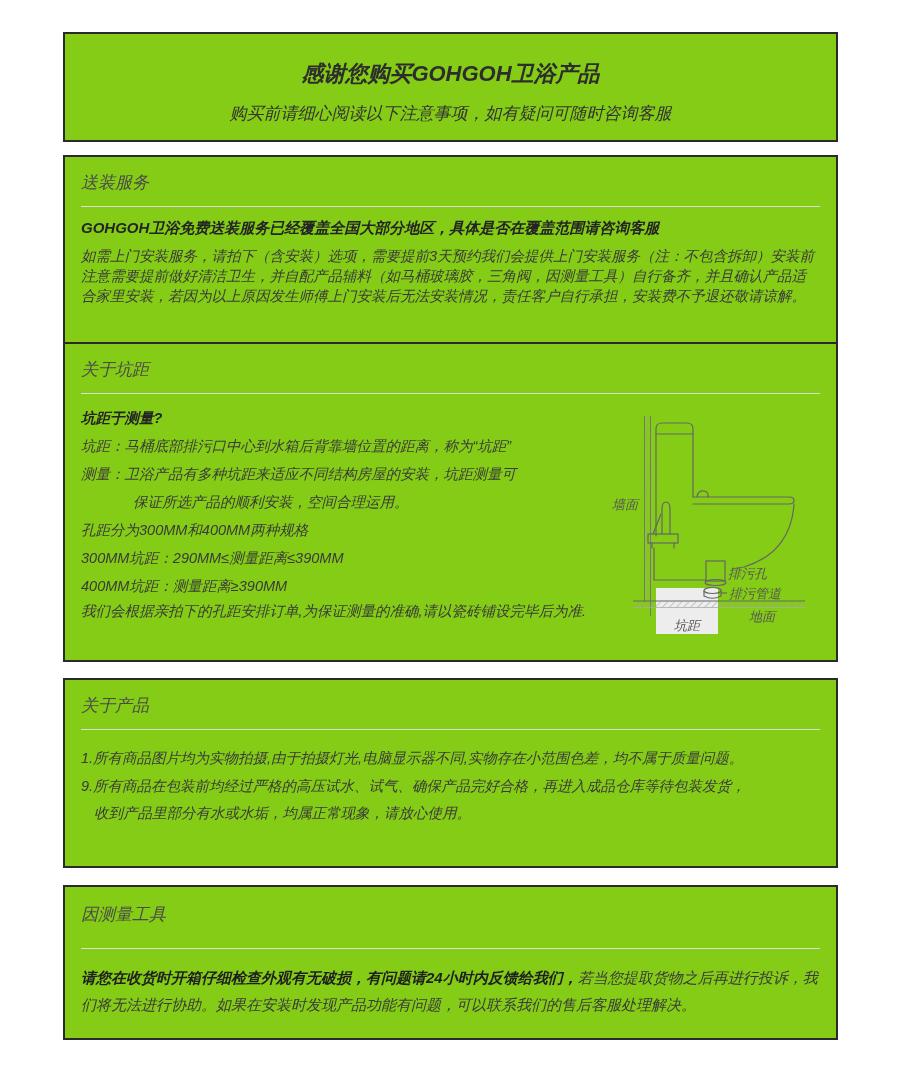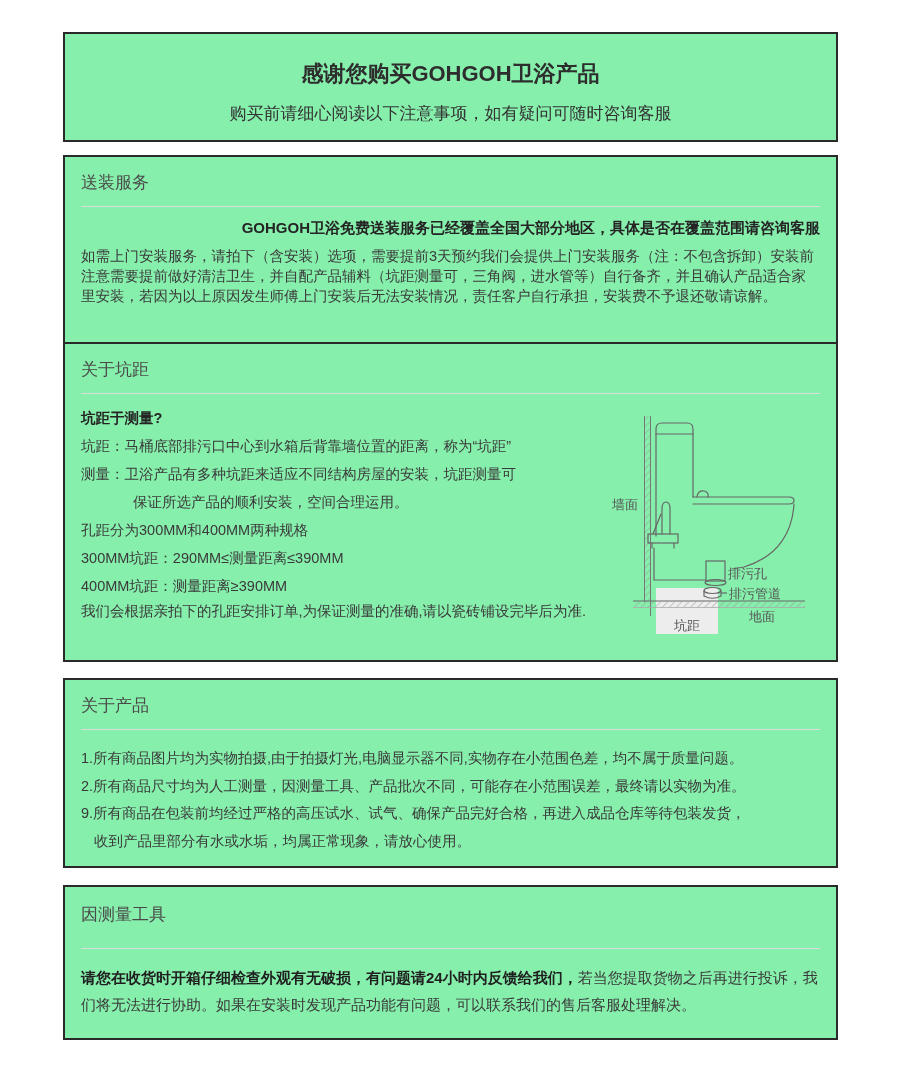--- a/index.html
+++ b/index.html
@@ -3,32 +3,32 @@
 <meta charset="utf-8">
 <style>
   html,body { margin:0; padding:0; background:#ffffff; }
   .page {
     position:relative; width:900px; height:1077px; background:#fff;
     font-family:"Liberation Sans","DejaVu Sans",sans-serif; color:#3a3a3a;
     overflow:hidden;
   }
   .box {
     position:absolute; left:63px; width:775px; box-sizing:border-box;
-    border:2px solid #2a2a2a; background:#86efac;
+    border:2px solid #2a2a2a; background:#84cc16;font-style:italic;
   }
   
   .box-banner { top:32px; height:110px; text-align:center; }
   .banner-title { margin-top:25px; font-size:22px; font-weight:bold; color:#2d2d2d; }
   .banner-subtitle { margin-top:13px; font-size:17px; color:#333; }
   
   .sec-title { font-size:17px; color:#4a4a4a; }
   .divider { height:1px; background:#dcdcdc; margin-top:12px; }
   
   .box-delivery { top:155px; height:216px; padding:14px 16px 0; overflow:hidden; }
-  .lead { margin:12px 0 0; font-size:15px; font-weight:bold; color:#242424;text-align:right; }
+  .lead { margin:12px 0 0; font-size:15px; font-weight:bold; color:#242424; }
   .para { margin:8px 0 0; font-size:14.5px; line-height:20px; color:#3a3a3a; }
   
   .box-pit { top:342px; height:320px; padding:14px 16px 0; overflow:hidden; }
   .pit-text { margin-top:10px; font-size:14.5px; line-height:28px; color:#3a3a3a; width:530px; }
   .pit-q { font-weight:bold; color:#242424; }
   .pit-q2 { margin-top:7px; }
   .pit-indent { padding-left:52px; }
   .pit-note { line-height:22px; }
   .pit-diagram { position:absolute; top:54px; left:523px; }
   .pit-diagram text { font-size:13px; fill:#555; font-family:"Liberation Sans","DejaVu Sans",sans-serif; }
@@ -49,21 +49,21 @@
 
   <section class="box box-banner">
     <div class="banner-title">感谢您购买GOHGOH卫浴产品</div>
     <div class="banner-subtitle">购买前请细心阅读以下注意事项，如有疑问可随时咨询客服</div>
   </section>
 
   <section class="box box-delivery">
     <div class="sec-title">送装服务</div>
     <div class="divider"></div>
     <p class="lead">GOHGOH卫浴免费送装服务已经覆盖全国大部分地区，具体是否在覆盖范围请咨询客服</p>
-    <p class="para">如需上门安装服务，请拍下（含安装）选项，需要提前3天预约我们会提供上门安装服务（注：不包含拆卸）安装前注意需要提前做好清洁卫生，并自配产品辅料（坑距测量可，三角阀，进水管等）自行备齐，并且确认产品适合家里安装，若因为以上原因发生师傅上门安装后无法安装情况，责任客户自行承担，安装费不予退还敬请谅解。</p>
+    <p class="para">如需上门安装服务，请拍下（含安装）选项，需要提前3天预约我们会提供上门安装服务（注：不包含拆卸）安装前注意需要提前做好清洁卫生，并自配产品辅料（如马桶玻璃胶，三角阀，因测量工具）自行备齐，并且确认产品适合家里安装，若因为以上原因发生师傅上门安装后无法安装情况，责任客户自行承担，安装费不予退还敬请谅解。</p>
   </section>
 
   <section class="box box-pit">
     <div class="sec-title">关于坑距</div>
     <div class="divider"></div>
     <div class="pit-text">
       <div class="pit-q">坑距于测量?</div>
       <div class="pit-line">坑距：马桶底部排污口中心到水箱后背靠墙位置的距离，称为“坑距”</div>
       <div class="pit-line">测量：卫浴产品有多种坑距来适应不同结构房屋的安装，坑距测量可</div>
       <div class="pit-line pit-indent">保证所选产品的顺利安装，空间合理运用。</div>
@@ -126,21 +126,20 @@
       <text x="161" y="223">地面</text>
       <text x="99" y="232" text-anchor="middle">坑距</text>
     </svg>
   </section>
 
   <section class="box box-product">
     <div class="sec-title">关于产品</div>
     <div class="divider"></div>
     <div class="product-list">
       <div>1.所有商品图片均为实物拍摄,由于拍摄灯光,电脑显示器不同,实物存在小范围色差，均不属于质量问题。</div>
-      <div>2.所有商品尺寸均为人工测量，因测量工具、产品批次不同，可能存在小范围误差，最终请以实物为准。</div>
       <div>9.所有商品在包装前均经过严格的高压试水、试气、确保产品完好合格，再进入成品仓库等待包装发货，</div>
       <div class="product-cont">收到产品里部分有水或水垢，均属正常现象，请放心使用。</div>
     </div>
   </section>
 
   <section class="box box-accept">
     <div class="sec-title">因测量工具</div>
     <div class="divider divider-accept"></div>
     <p class="accept-para"><span class="accept-bold">请您在收货时开箱仔细检查外观有无破损，有问题请24小时内反馈给我们，</span><span>若当您提取货物之后再进行投诉，我们将无法进行协助。如果在安装时发现产品功能有问题，可以联系我们的售后客服处理解决。</span></p>
   </section>

